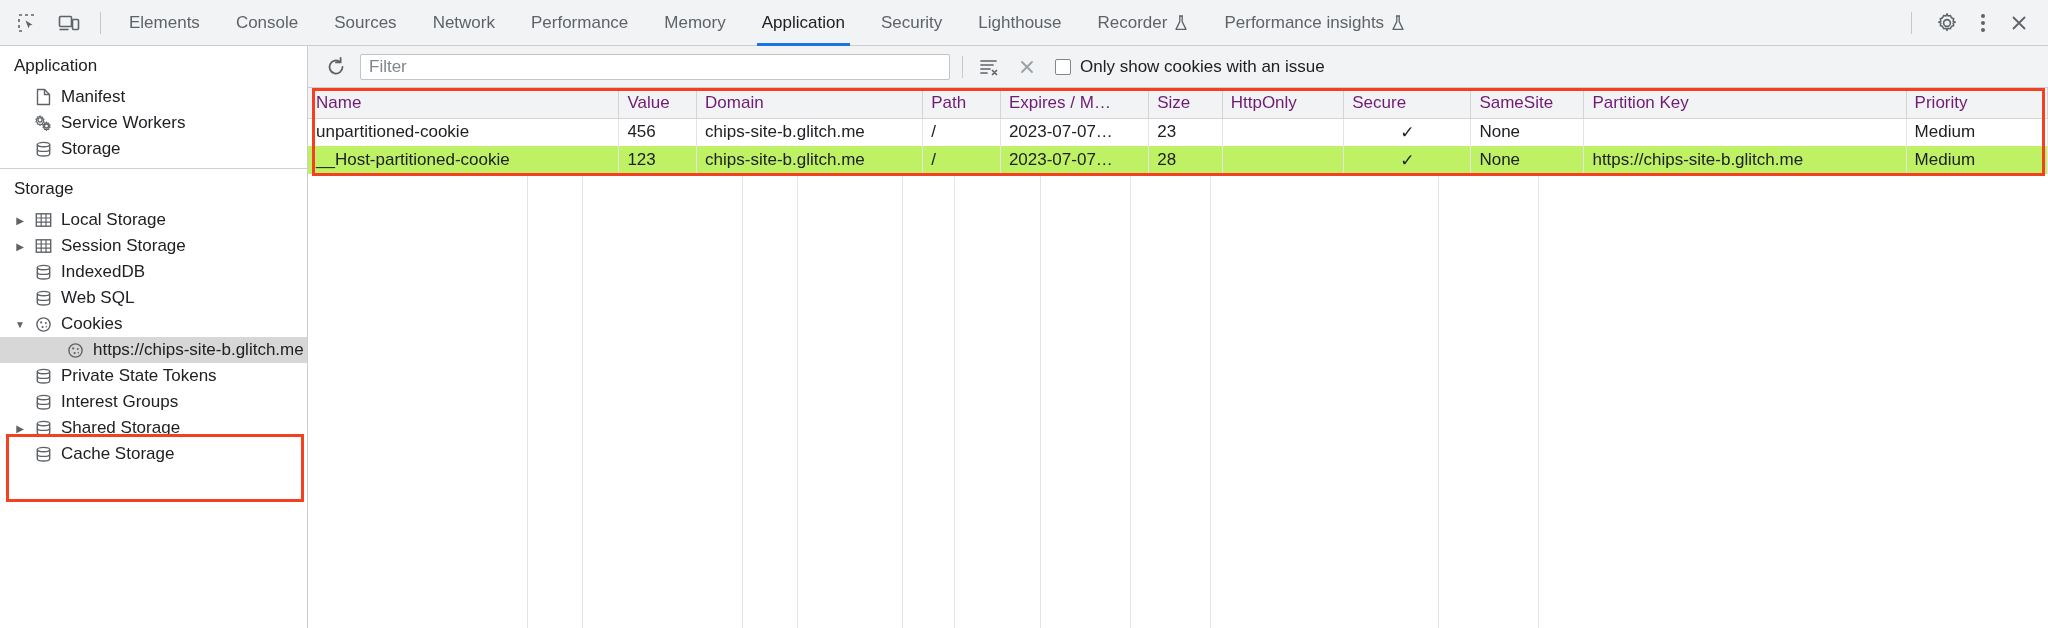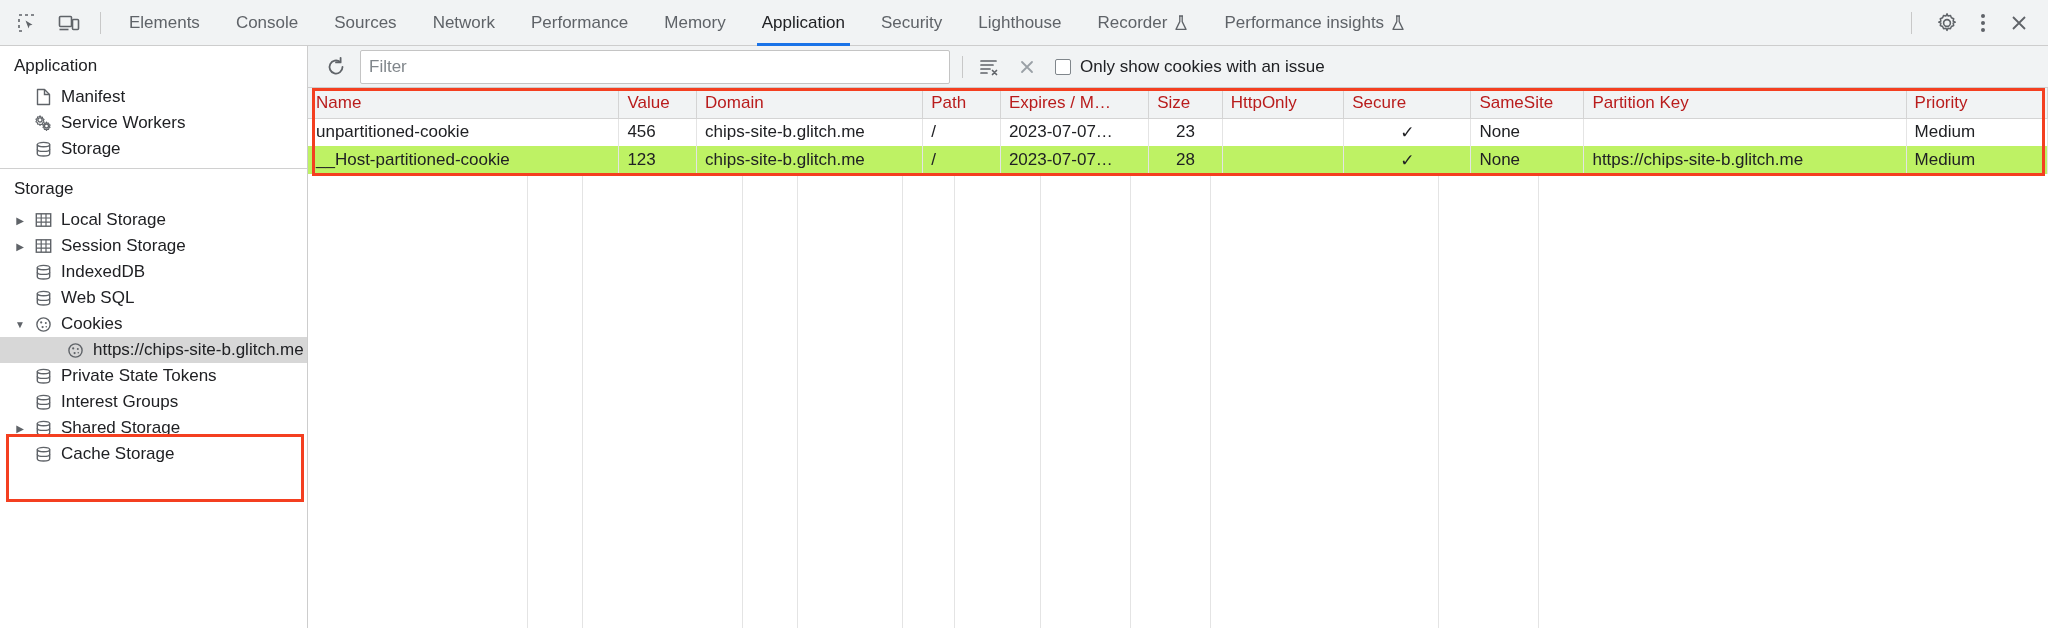--- a/index.html
+++ b/index.html
@@ -103,54 +103,54 @@
     border-bottom:1px solid #cdcdcd;
     padding:0 10px 0 14px;gap:10px;
   }
   .fb-btn{
     width:28px;height:28px;flex:none;
     display:flex;align-items:center;justify-content:center;color:#5f6368;
   }
   .filter-input{
     flex:1;height:26px;
     background:#fff;border:1px solid #c4c4c4;border-radius:2px;
-    padding:16px 8px;font-size:17px;color:#202124;
+    padding:8px 8px;font-size:17px;color:#202124;
     font-family:"Liberation Sans", sans-serif;
     min-width:0;max-width:590px;
   }
   .filter-input::placeholder{ color:#80868b; }
   .fb-sep{ width:1px;height:22px;background:#c8c8c8;flex:none;margin:0 2px; }
   .cb-wrap{ display:flex;align-items:center;gap:9px;white-space:nowrap;margin-left:4px; }
   .cbox{
     width:16px;height:16px;flex:none;
     border:1px solid #80868b;border-radius:2px;background:#fff;
   }
   .cb-label{ font-size:17px;color:#202124; }
 
   
   .tablewrap{ flex:1;position:relative;overflow:hidden; }
   table{ border-collapse:collapse;width:100%;table-layout:fixed; }
   thead th{
     background:#f1f3f4;
     font-weight:normal;text-align:left;
-    font-size:17px;color:#b91c1c;
+    font-size:17px;color:#701a75;
     height:30px;padding:0 8px;
     border-right:1px solid #d4d4d4;
     border-bottom:1px solid #d4d4d4;
     white-space:nowrap;overflow:hidden;text-overflow:ellipsis;
   }
   tbody td{
     height:28px;padding:0 8px;
     font-size:17px;color:#202124;
     border-right:1px solid #e4e4e4;
     white-space:nowrap;overflow:hidden;text-overflow:ellipsis;
   }
   tbody tr.odd td{ background:#fff; }
   tbody tr.even td{ background:#bef264; }
-  td.num{ text-align:center;margin-top:20px; }
+  td.num{ text-align:left;margin-top:20px; }
   td.center{ text-align:center; }
 
   
   .filler{ position:absolute;left:0;right:0;top:88px;bottom:0;display:flex;pointer-events:none; }
   .filler div{ border-right:1px solid #e4e4e4;height:100%; }
 
   
   .table-highlight{
     position:absolute;left:4px;top:0;right:3px;height:88px;
     border:3px solid #f43f20;pointer-events:none;z-index:4;

